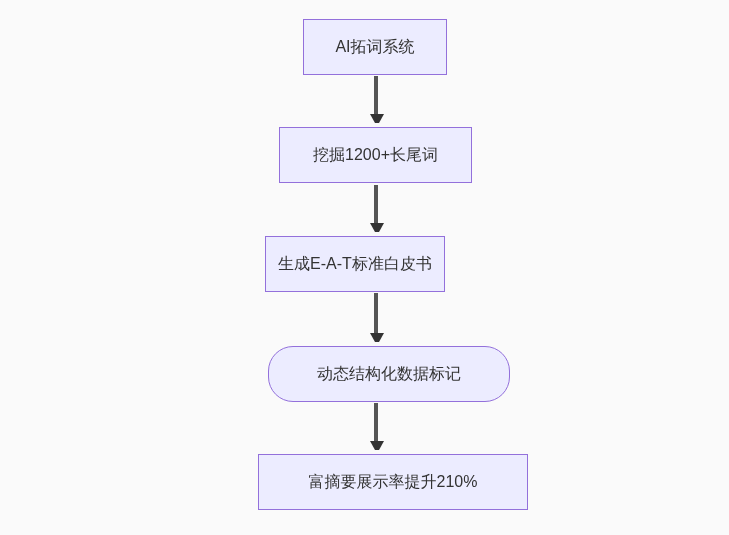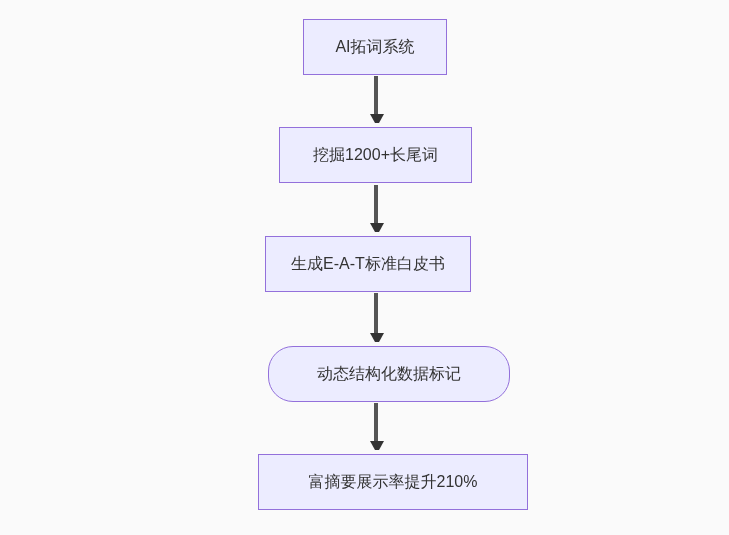--- a/index.html
+++ b/index.html
@@ -22,21 +22,21 @@
     display: flex;
     align-items: center;
     justify-content: center;
     font-size: 16px;
     color: #333333;
     white-space: nowrap;
     text-align: center;
   }
   .node-1 { left: 299px; top: 15px;  width: 144px; }
   .node-2 { left: 275px; top: 123px; width: 193px; }
-  .node-3 { left: 261px; top: 232px; width: 206px; }
+  .node-3 { left: 261px; top: 232px; width: 180px; }
   .node-4 { left: 264px; top: 342px; width: 242px; border-radius: 25px; }
   .node-5 { left: 254px; top: 450px; width: 270px; }
   .arrow {
     position: absolute;
     left: 365px;
     width: 12px;
   }
   .arrow-1 { top: 72px;  height: 51px; }
   .arrow-2 { top: 181px; height: 51px; }
   .arrow-3 { top: 289px; height: 53px; }

